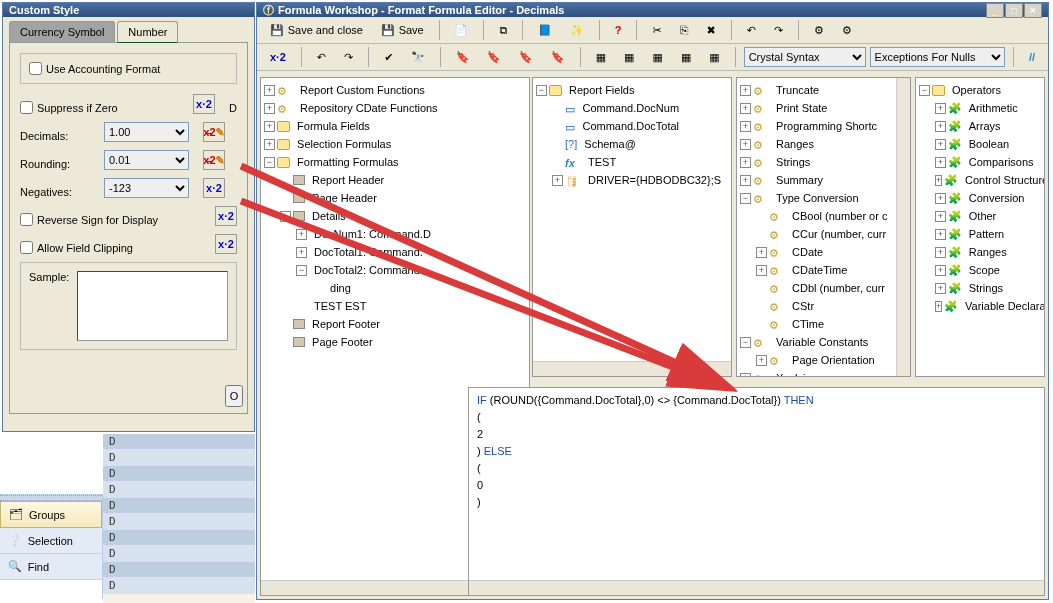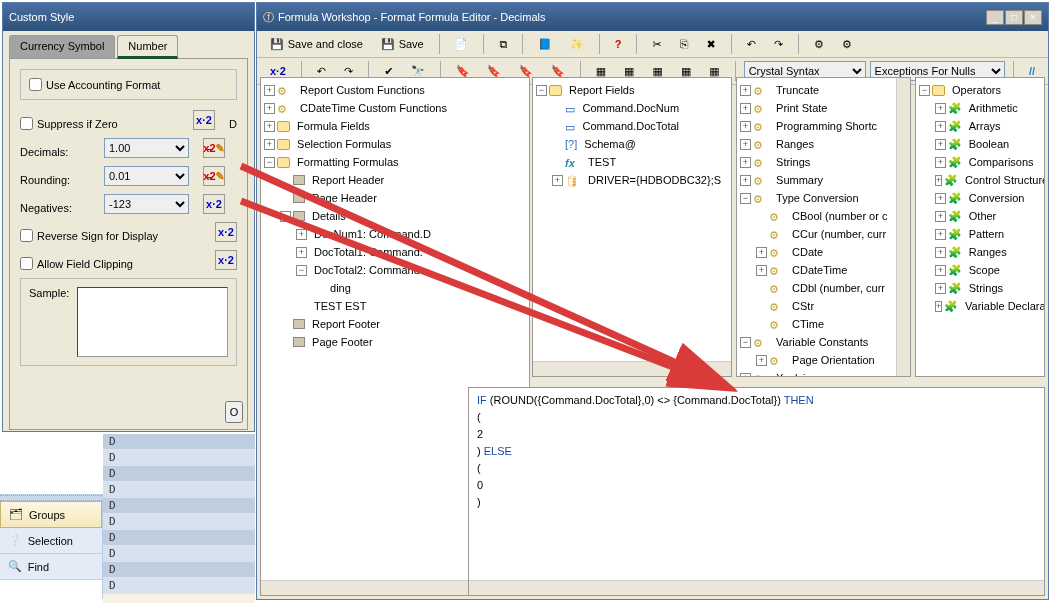--- a/index.html
+++ b/index.html
@@ -1,26 +1,26 @@
 <!DOCTYPE html>
 <html><head>
 <meta charset="utf-8">
 <style>
 * { box-sizing: border-box; margin: 0; padding: 0; font-family: Tahoma, Arial, sans-serif; font-size: 11px; }
 body { background: #fff; width: 1053px; height: 603px; overflow: hidden; position: relative; }
 
 .window { position: absolute; border: 1px solid #5a7aa8; background: #ece9d8; }
-.titlebar { height: 28px; background: linear-gradient(180deg, #4a6fa3 0%, #2d517a 100%); color: #fff; font-weight: normal; padding: 2px 6px; display: flex; align-items: center; justify-content: space-between; }
+.titlebar { height: 14px; background: linear-gradient(180deg, #4a6fa3 0%, #2d517a 100%); color: #fff; font-weight: bold; padding: 2px 6px; display: flex; align-items: center; justify-content: space-between; }
 .titlebar .title { display: flex; align-items: center; gap: 4px; }
 .wincontrols { display: flex; gap: 1px; }
 .wincontrols span { width: 18px; height: 15px; background: #d8d4c8; border: 1px solid #888; text-align: center; font-family: Arial; font-size: 10px; line-height: 13px; cursor: pointer; }
 
 .tabs { display: flex; padding: 4px 6px 0; background: #ece9d8; }
 .tab { padding: 4px 10px; border: 1px solid #999; border-bottom: none; background: #a3a3a3; border-radius: 3px 3px 0 0; cursor: pointer; margin-right: 2px; }
-.tab.active { background: #ece9d8; position: relative; z-index: 2; border-bottom: 3px solid #14532d; margin-bottom: -1px; }
+.tab.active { background: #ece9d8; position: relative; z-index: 2; border-bottom: 1px solid #14532d; margin-bottom: -1px; }
 .tabcontent { border: 1px solid #999; margin: 0 6px 6px; padding: 10px; background: #ece9d8; }
 
 .row { display: flex; align-items: flex-end; margin-bottom: 8px; gap: 14px; margin-top: 8px; }
 label.chk { display: flex; align-items: center; gap: 4px; }
 input[type=checkbox] { width: 13px; height: 13px; }
 .lbl { width: 70px; }
 select.combo { width: 85px; height: 20px; border: 1px solid #7f9db9; }
 .x2btn { width: 22px; height: 20px; border: 1px solid #999; background: #ece9d8; display:inline-flex; align-items:center; justify-content:center; cursor:pointer; }
 .x2btn.red { color: #c00; font-weight: bold; }
 .x2btn.blue { color: #00c; font-weight: bold; }
@@ -213,21 +213,21 @@
     <span class="sep"></span>
     <select class="syntax"><option>Crystal Syntax</option></select>
     <select class="nulls"><option>Exceptions For Nulls</option></select>
     <span class="sep"></span>
     <span class="tbbtn" style="color:#28c;font-weight:bold;">//</span>
   </div>
 
   <div class="pane left" style="position:absolute; top:74px; left:3px; bottom:3px; width:270px;">
     <div class="tree" id="left-tree">
         <div class="item ind0"><span class="exp">+</span><span class="ico gear">⚙</span>&nbsp;<span>Report Custom Functions</span></div>
-        <div class="item ind0"><span class="exp">+</span><span class="ico gear">⚙</span>&nbsp;<span>CDateTime Custom Functions</span></div>
+        <div class="item ind0"><span class="exp">+</span><span class="ico gear">⚙</span>&nbsp;<span>Repository CDate Functions</span></div>
         <div class="item ind0"><span class="exp">+</span><span class="ico fld"></span>&nbsp;<span>Formula Fields</span></div>
         <div class="item ind0"><span class="exp">+</span><span class="ico fld"></span>&nbsp;<span>Selection Formulas</span></div>
         <div class="item ind0"><span class="exp">−</span><span class="ico fld"></span>&nbsp;<span>Formatting Formulas</span></div>
         <div class="item ind1"><span style="width:11px;display:inline-block;"></span><span class="ico prn"></span>&nbsp;<span>Report Header</span></div>
         <div class="item ind1"><span style="width:11px;display:inline-block;"></span><span class="ico prn"></span>&nbsp;<span>Page Header</span></div>
         <div class="item ind1"><span class="exp">−</span><span class="ico prn"></span>&nbsp;<span>Details</span></div>
         <div class="item ind2"><span class="exp">+</span>&nbsp;<span>DocNum1: Command.D</span></div>
         <div class="item ind2"><span class="exp">+</span>&nbsp;<span>DocTotal1: Command.</span></div>
         <div class="item ind2"><span class="exp">−</span>&nbsp;<span>DocTotal2: Command.</span></div>
         <div class="item ind3"><span style="width:11px;display:inline-block;"></span>&nbsp;<span>ding</span></div>

